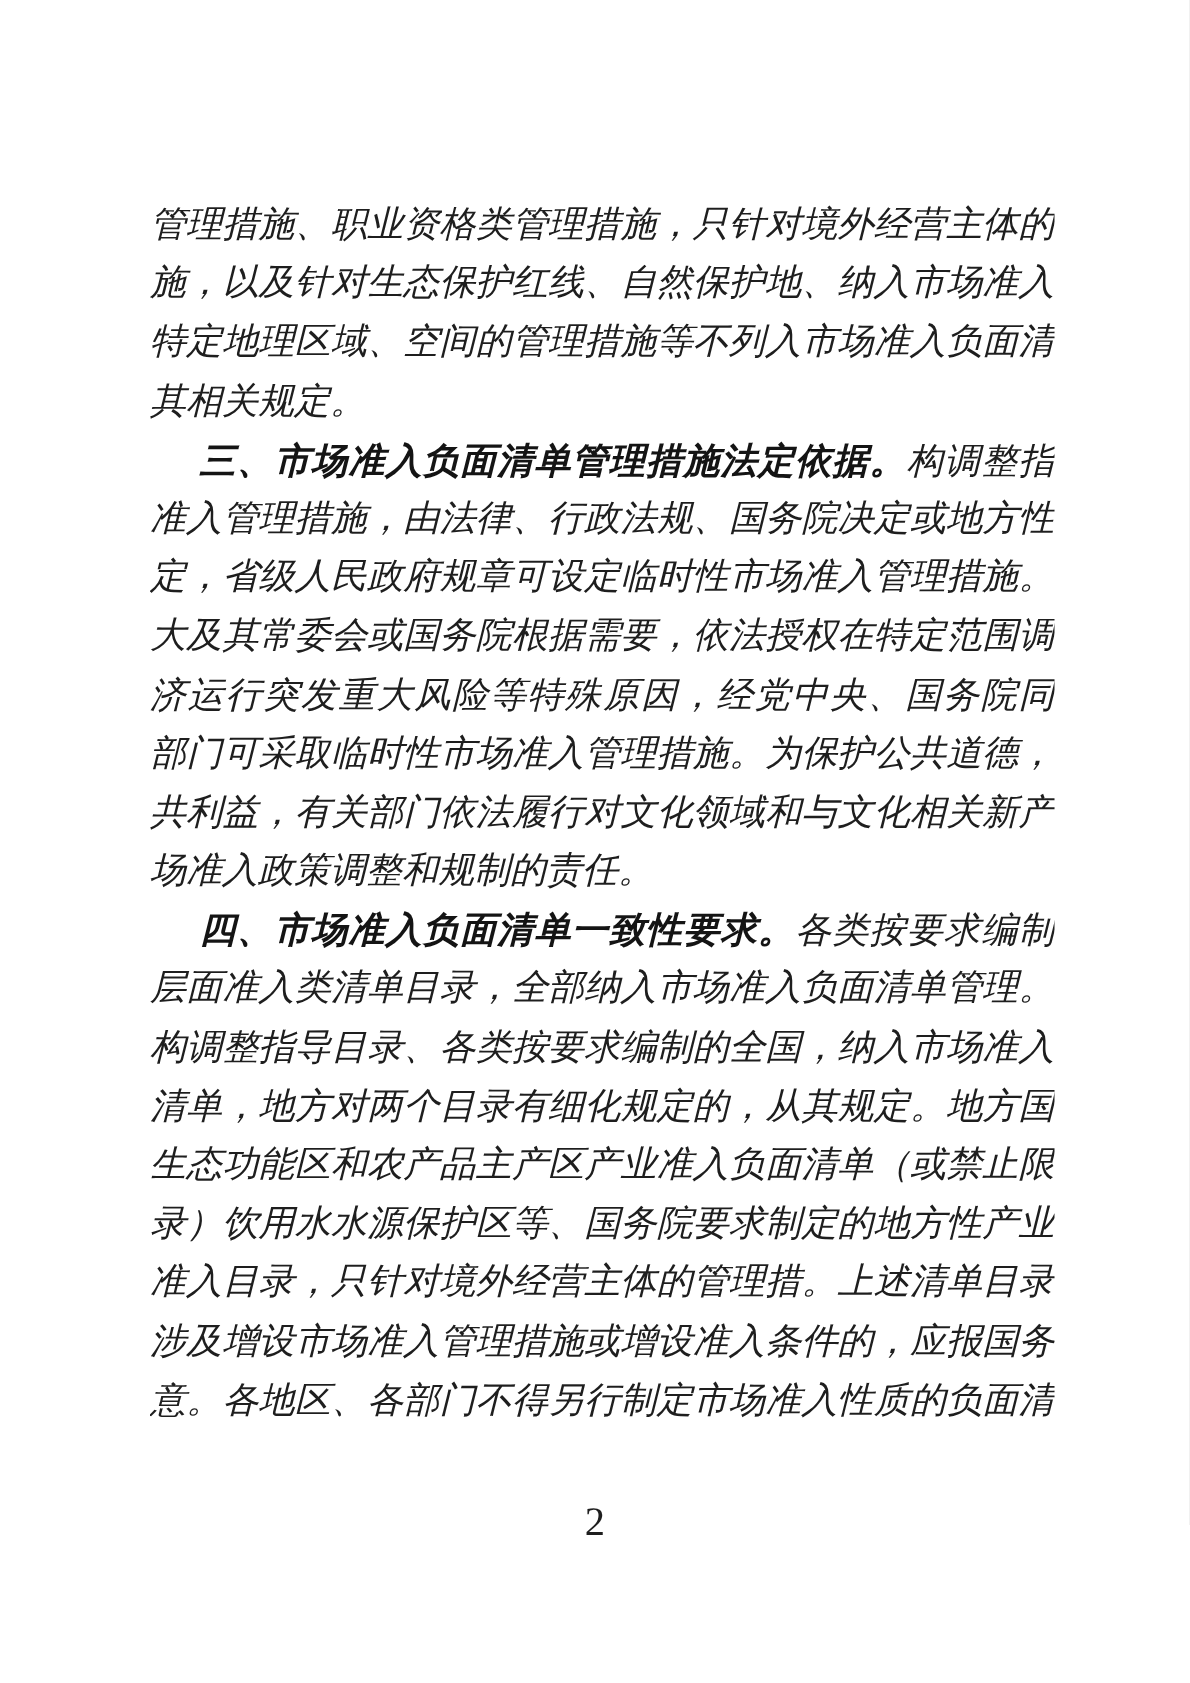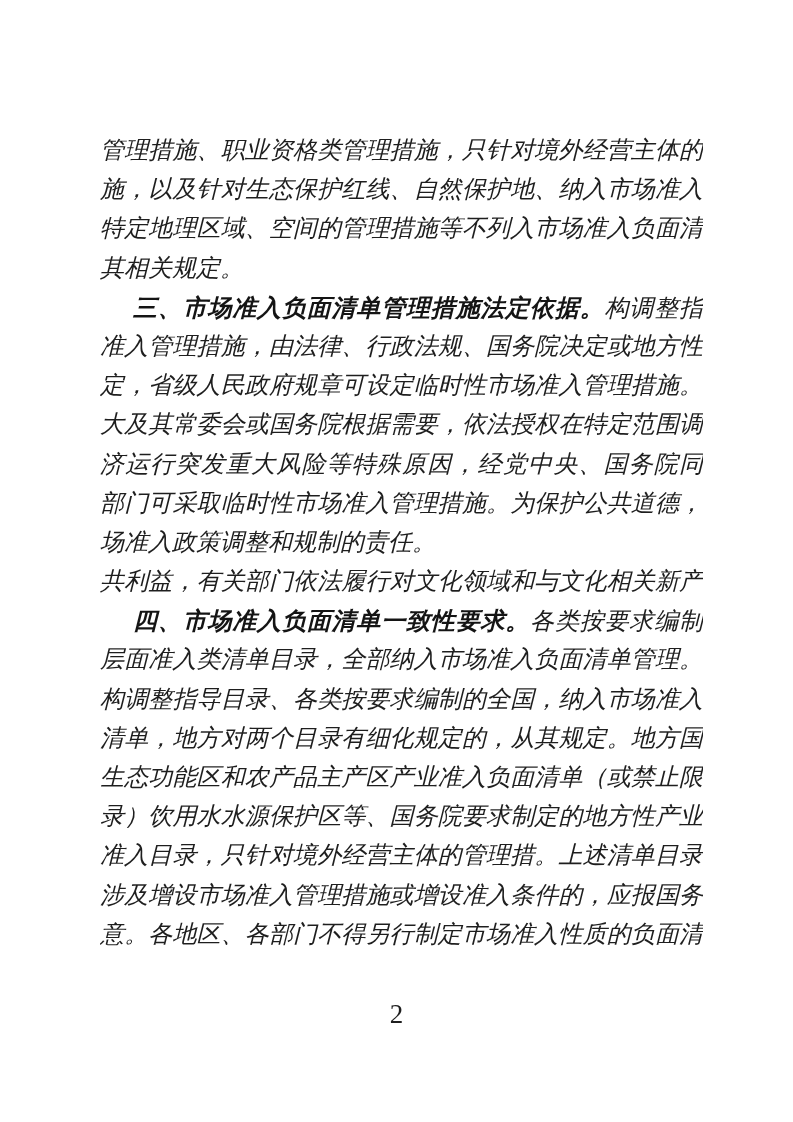--- a/index.html
+++ b/index.html
@@ -75,22 +75,22 @@
         <div class="line fill"><span class="seg">特定地理区域、空间的管理措施等不列入市场准入负面清单，从</span></div>
         <div class="line"><span class="seg">其相关规定。</span></div>
       </div>
       <div class="para">
         <div class="line fill first-indent"><span class="seg heading">三、市场准入负面清单管理措施法定依据。</span><span class="seg">构调整指导目录</span></div>
         <div class="line fill"><span class="seg">准入管理措施，由法律、行政法规、国务院决定或地方性法规设</span></div>
         <div class="line fill"><span class="seg">定，省级人民政府规章可设定临时性市场准入管理措施。全国人</span></div>
         <div class="line fill"><span class="seg">大及其常委会或国务院根据需要，依法授权在特定范围调整或暂</span></div>
         <div class="line fill"><span class="seg">济运行突发重大风险等特殊原因，经党中央、国务院同意，有关</span></div>
         <div class="line fill"><span class="seg">部门可采取临时性市场准入管理措施。为保护公共道德，维护公</span></div>
+        <div class="line fill"><span class="seg">共利益，有关部门依法履行对文化领域和与文化相关新产业的市</span></div>
         <div class="line"><span class="seg">场准入政策调整和规制的责任。</span></div>
-        <div class="line fill"><span class="seg">共利益，有关部门依法履行对文化领域和与文化相关新产业的市</span></div>
       </div>
       <div class="para">
         <div class="line fill first-indent"><span class="seg heading">四、市场准入负面清单一致性要求。</span><span class="seg">各类按要求编制的全国</span></div>
         <div class="line fill"><span class="seg">层面准入类清单目录，全部纳入市场准入负面清单管理。产业结</span></div>
         <div class="line fill"><span class="seg">构调整指导目录、各类按要求编制的全国，纳入市场准入负面</span></div>
         <div class="line fill"><span class="seg">清单，地方对两个目录有细化规定的，从其规定。地方国家重点</span></div>
         <div class="line fill"><span class="seg">生态功能区和农产品主产区产业准入负面清单（或禁止限制目</span></div>
         <div class="line fill"><span class="seg">录）饮用水水源保护区等、国务院要求制定的地方性产业结构禁止</span></div>
         <div class="line fill"><span class="seg">准入目录，只针对境外经营主体的管理措。上述清单目录修订中，</span></div>
         <div class="line fill"><span class="seg">涉及增设市场准入管理措施或增设准入条件的，应报国务院同</span></div>

